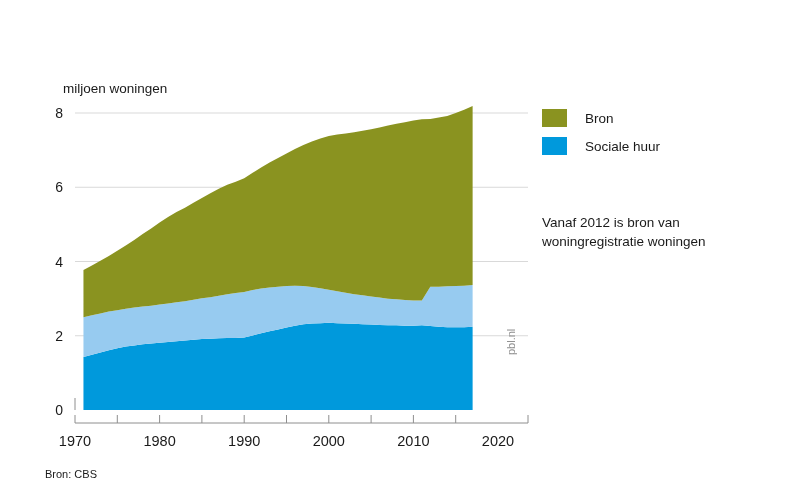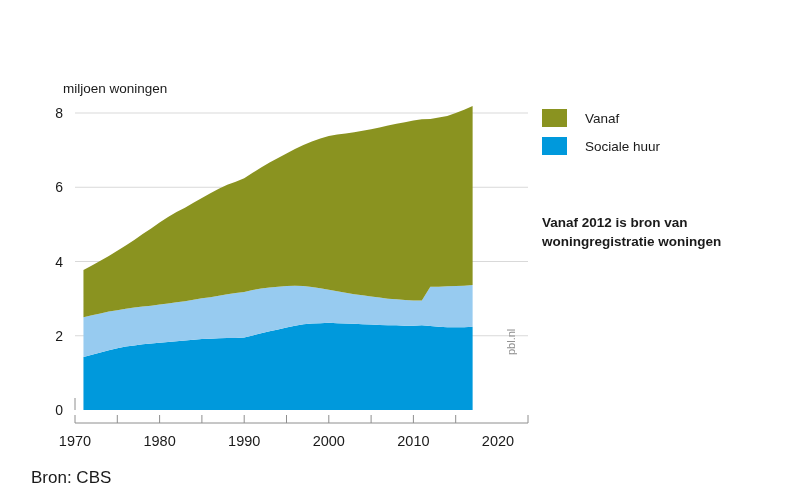--- a/index.html
+++ b/index.html
@@ -79,40 +79,40 @@
   
   #legend-note {
     position: absolute;
     left: 542px;
     top: 213px;
     width: 240px;
     font-size: 13.5px;
     line-height: 19px;
     color: #1a1a1a;
   }
-  #legend-note div { white-space: nowrap; font-weight: bold; }
+  #legend-note div { white-space: nowrap; }
 
   
   #pbl-watermark {
     position: absolute;
     left: 505px;
     top: 355px;
     font-size: 11px;
     color: #8e8e8e;
     transform: rotate(-90deg);
     transform-origin: left top;
     white-space: nowrap;
   }
 
   
   #source-note {
     position: absolute;
-    left: 31px;
+    left: 45px;
     top: 468px;
-    font-size: 17px;
+    font-size: 11px;
     color: #1a1a1a;
     white-space: nowrap;
   }
 </style>
 </head>
 <body>
 
 <div id="root">
 
 
@@ -160,21 +160,21 @@
         <text x="244.20000000000002" y="446" text-anchor="middle" font-family="&quot;Liberation Sans&quot;, sans-serif" font-size="14.5" fill="#1a1a1a">1990</text>
         <text x="328.79999999999995" y="446" text-anchor="middle" font-family="&quot;Liberation Sans&quot;, sans-serif" font-size="14.5" fill="#1a1a1a">2000</text>
         <text x="413.40000000000003" y="446" text-anchor="middle" font-family="&quot;Liberation Sans&quot;, sans-serif" font-size="14.5" fill="#1a1a1a">2010</text>
         <text x="498" y="446" text-anchor="middle" font-family="&quot;Liberation Sans&quot;, sans-serif" font-size="14.5" fill="#1a1a1a">2020</text>
       </g>
   </svg>
 
   <div id="legend">
     <div class="legend-row">
       <span class="legend-swatch" style="background: rgb(138, 147, 32);"></span>
-      <span class="legend-label">Vanaf</span>
+      <span class="legend-label">Bron</span>
     </div>
     <div class="legend-row">
       <span class="legend-swatch" style="background: rgb(0, 153, 220);"></span>
       <span class="legend-label">Sociale huur</span>
     </div>
   </div>
 
   <div id="legend-note">
     <div>Vanaf 2012 is bron van</div>
     <div>woningregistratie woningen</div>

